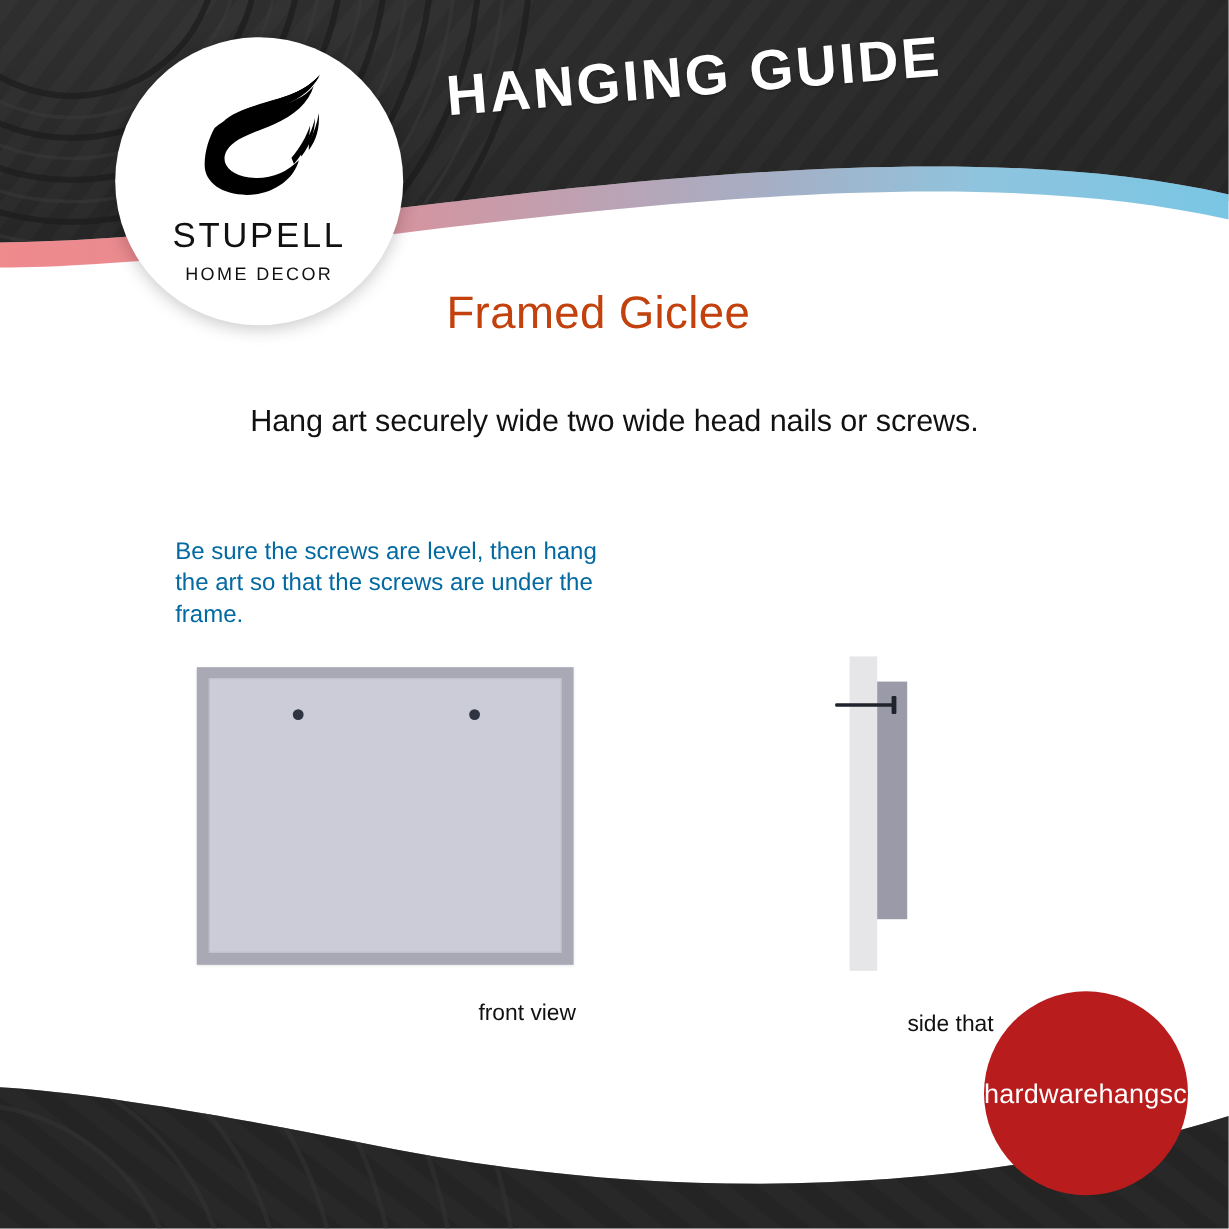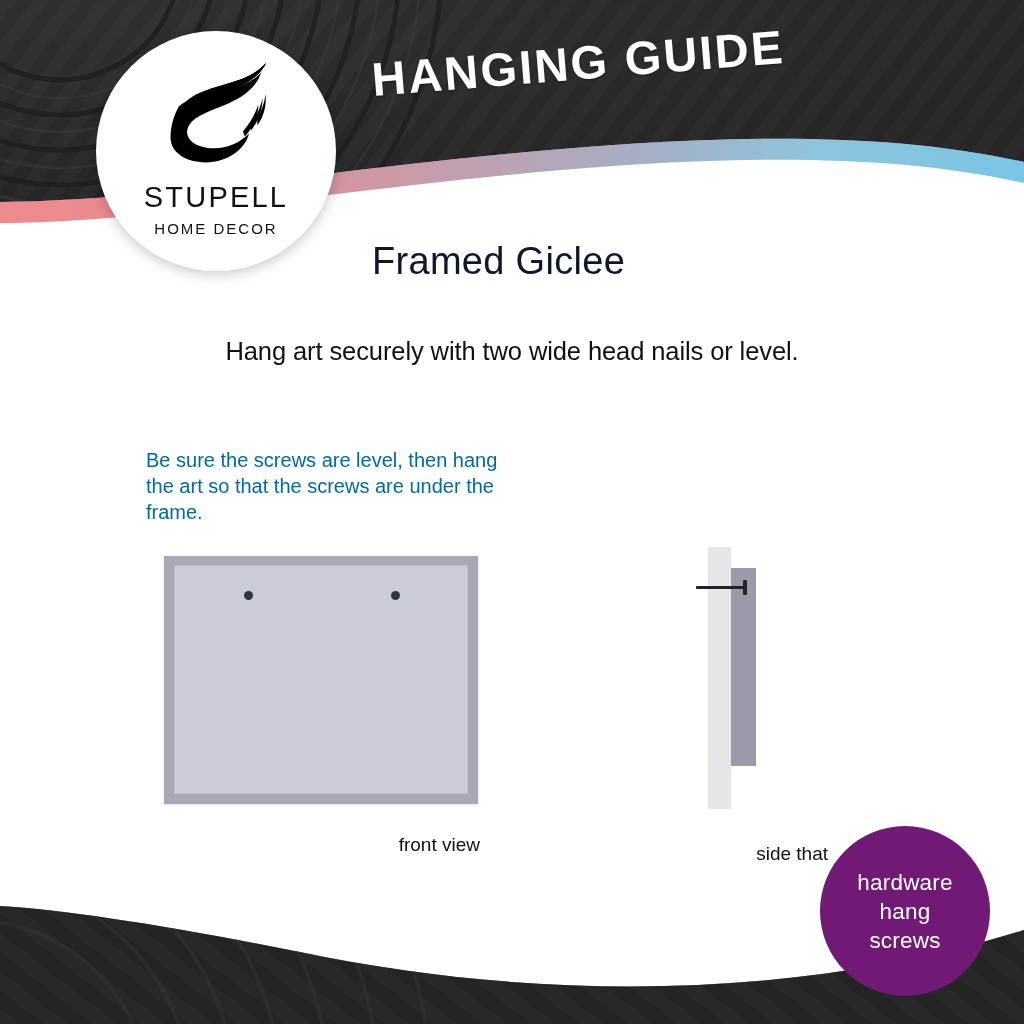--- a/index.html
+++ b/index.html
@@ -87,21 +87,21 @@
     white-space: nowrap;
     z-index: 5;
     text-shadow: 0 1px 2px rgba(0,0,0,0.35);
   }
 
   
   #product-subtitle {
     position: absolute;
     left: 372px;
     top: 240px;
-    color: #0f172a;
+    color: #c2410c;
     font-family: "Liberation Sans", sans-serif;
     font-size: 38px;
     font-weight: 300;
     letter-spacing: 0.3px;
     z-index: 5;
   }
 
   
   #main-instruction {
     position: absolute;
@@ -228,25 +228,24 @@
   }
 
   
   #hardware-badge {
     position: absolute;
     left: 820px;
     top: 826px;
     width: 170px;
     height: 170px;
     border-radius: 50%;
-    background: #701a75;
+    background: #b91c1c;
     display: flex;
-    flex-direction: column;
+    flex-direction: row;
     align-items: center;
-    justify-content: center;
     z-index: 7;
   }
   #hardware-badge .badge-line {
     color: #ffffff;
     font-family: "Liberation Sans", sans-serif;
     font-size: 22.5px;
     font-weight: 400;
     line-height: 29px;
     text-align: center;
     letter-spacing: 0.2px;
@@ -362,21 +361,21 @@
       </g>
     </svg>
     <div class="logo-word" id="logo-name">STUPELL</div>
     <div class="logo-word" id="logo-tagline">HOME DECOR</div>
   </div>
 
   <div id="header-title">HANGING GUIDE</div>
 
   <div id="product-subtitle">Framed Giclee</div>
 
-  <div id="main-instruction">Hang art securely with two wide head nails or level.</div>
+  <div id="main-instruction">Hang art securely wide two wide head nails or screws.</div>
 
   <div class="caption" id="front-caption">Be sure the screws are level, then hang the art so that the screws are under the frame.</div>
 
   <div id="front-view-frame">
     <div id="front-view-mat">
       <span class="screw-dot" id="screw-left"></span>
       <span class="screw-dot" id="screw-right"></span>
     </div>
   </div>
 

